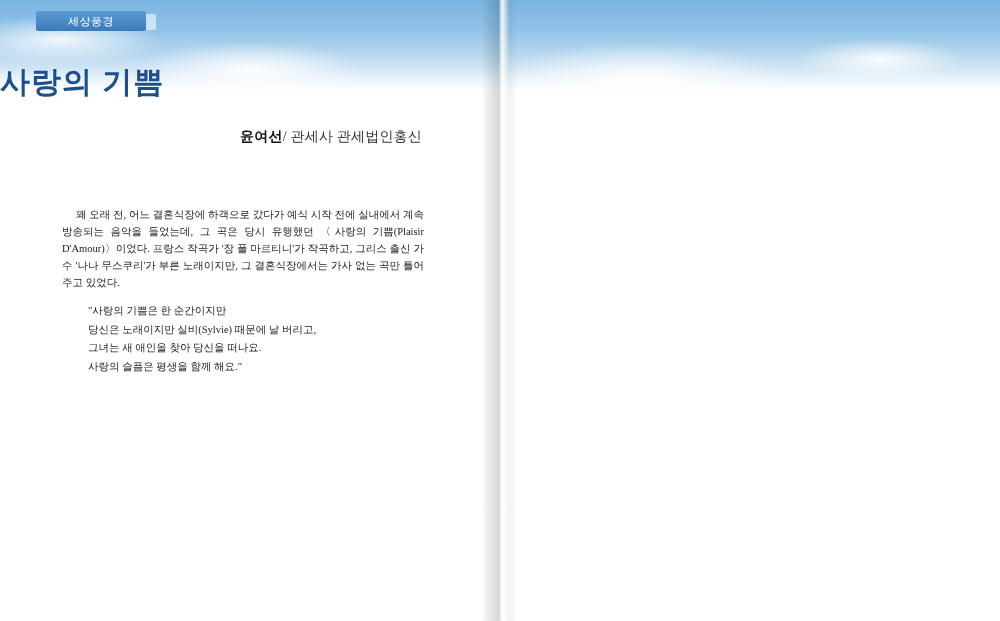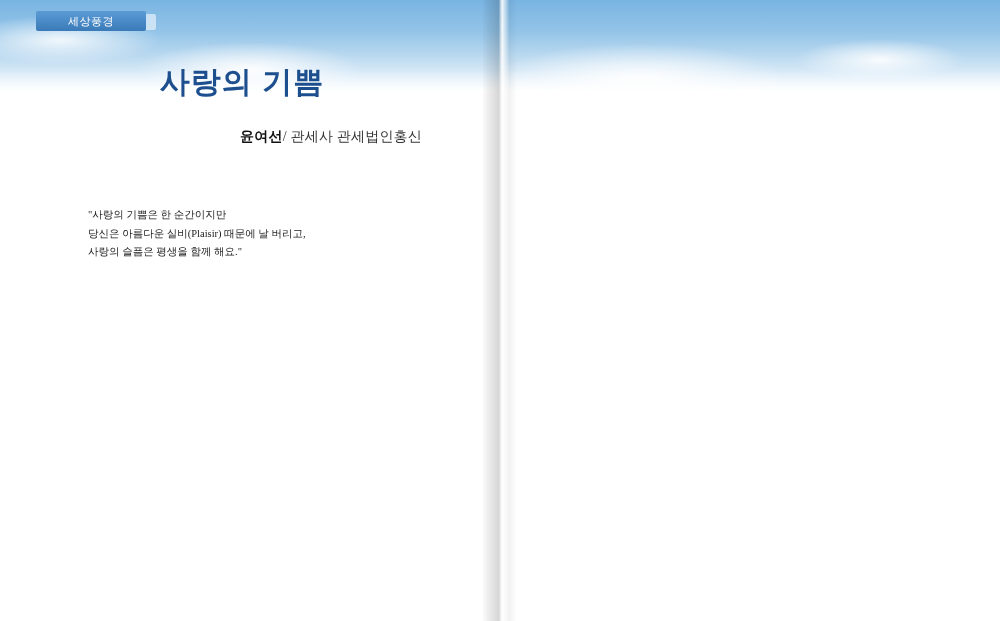--- a/index.html
+++ b/index.html
@@ -88,21 +88,20 @@
     height: 621px;
   }
   .page-left { left: 0; width: 484px; }
   .page-right { left: 516px; width: 484px; }
 
   .doc-title {
     position: absolute;
     left: 0;
     top: 62px;
     width: 484px;
-    text-align: center;
     font-family: "Liberation Sans", sans-serif;
     font-size: 30px;
     font-weight: bold;
     color: #1d4f8f;
     letter-spacing: 1px;
   }
   .byline {
     position: absolute;
     right: 62px;
     top: 128px;
@@ -151,23 +150,25 @@
   <div class="cat-tab-shadow"></div>
   <div class="cat-tab">세상풍경</div>
 
   <div class="page page-left">
     <div class="doc-title">사랑의 기쁨</div>
     <div class="byline">
       <span class="author">윤여선</span><span>/ 관세사 관세법인홍신</span>
     </div>
 
     <div class="col col-left">
+      <p>꽤 오래 전, 어느 결혼식장에 하객으로 갔다가 예식 시작 전에 실내에서 계속 방송되는 음악을 들었는데, 그 곡은 당시 유행했던 〈사랑의 기쁨(Plaisir D'Amour)〉이었다. 프랑스 작곡가 '장 폴 마르티니'가 작곡하고, 그리스 출신 가수 '나나 무스쿠리'가 부른 노래이지만, 그 결혼식장에서는 가사 없는 곡만 틀어주고 있었다.</p>
       <div class="verse">
         <span>"사랑의 기쁨은 한 순간이지만</span>
-        <span>당신은 아름다운 실비(Plaisir) 때문에 날 버리고,</span>
+        <span>당신은 노래이지만 실비(Sylvie) 때문에 날 버리고,</span>
+        <span>그녀는 새 애인을 찾아 당신을 떠나요.</span>
         <span>사랑의 슬픔은 평생을 함께 해요."</span>
       </div>
     </div>
   </div>
 
   <div class="gutter"></div>
 
   <div class="page page-right">
     
   </div>

